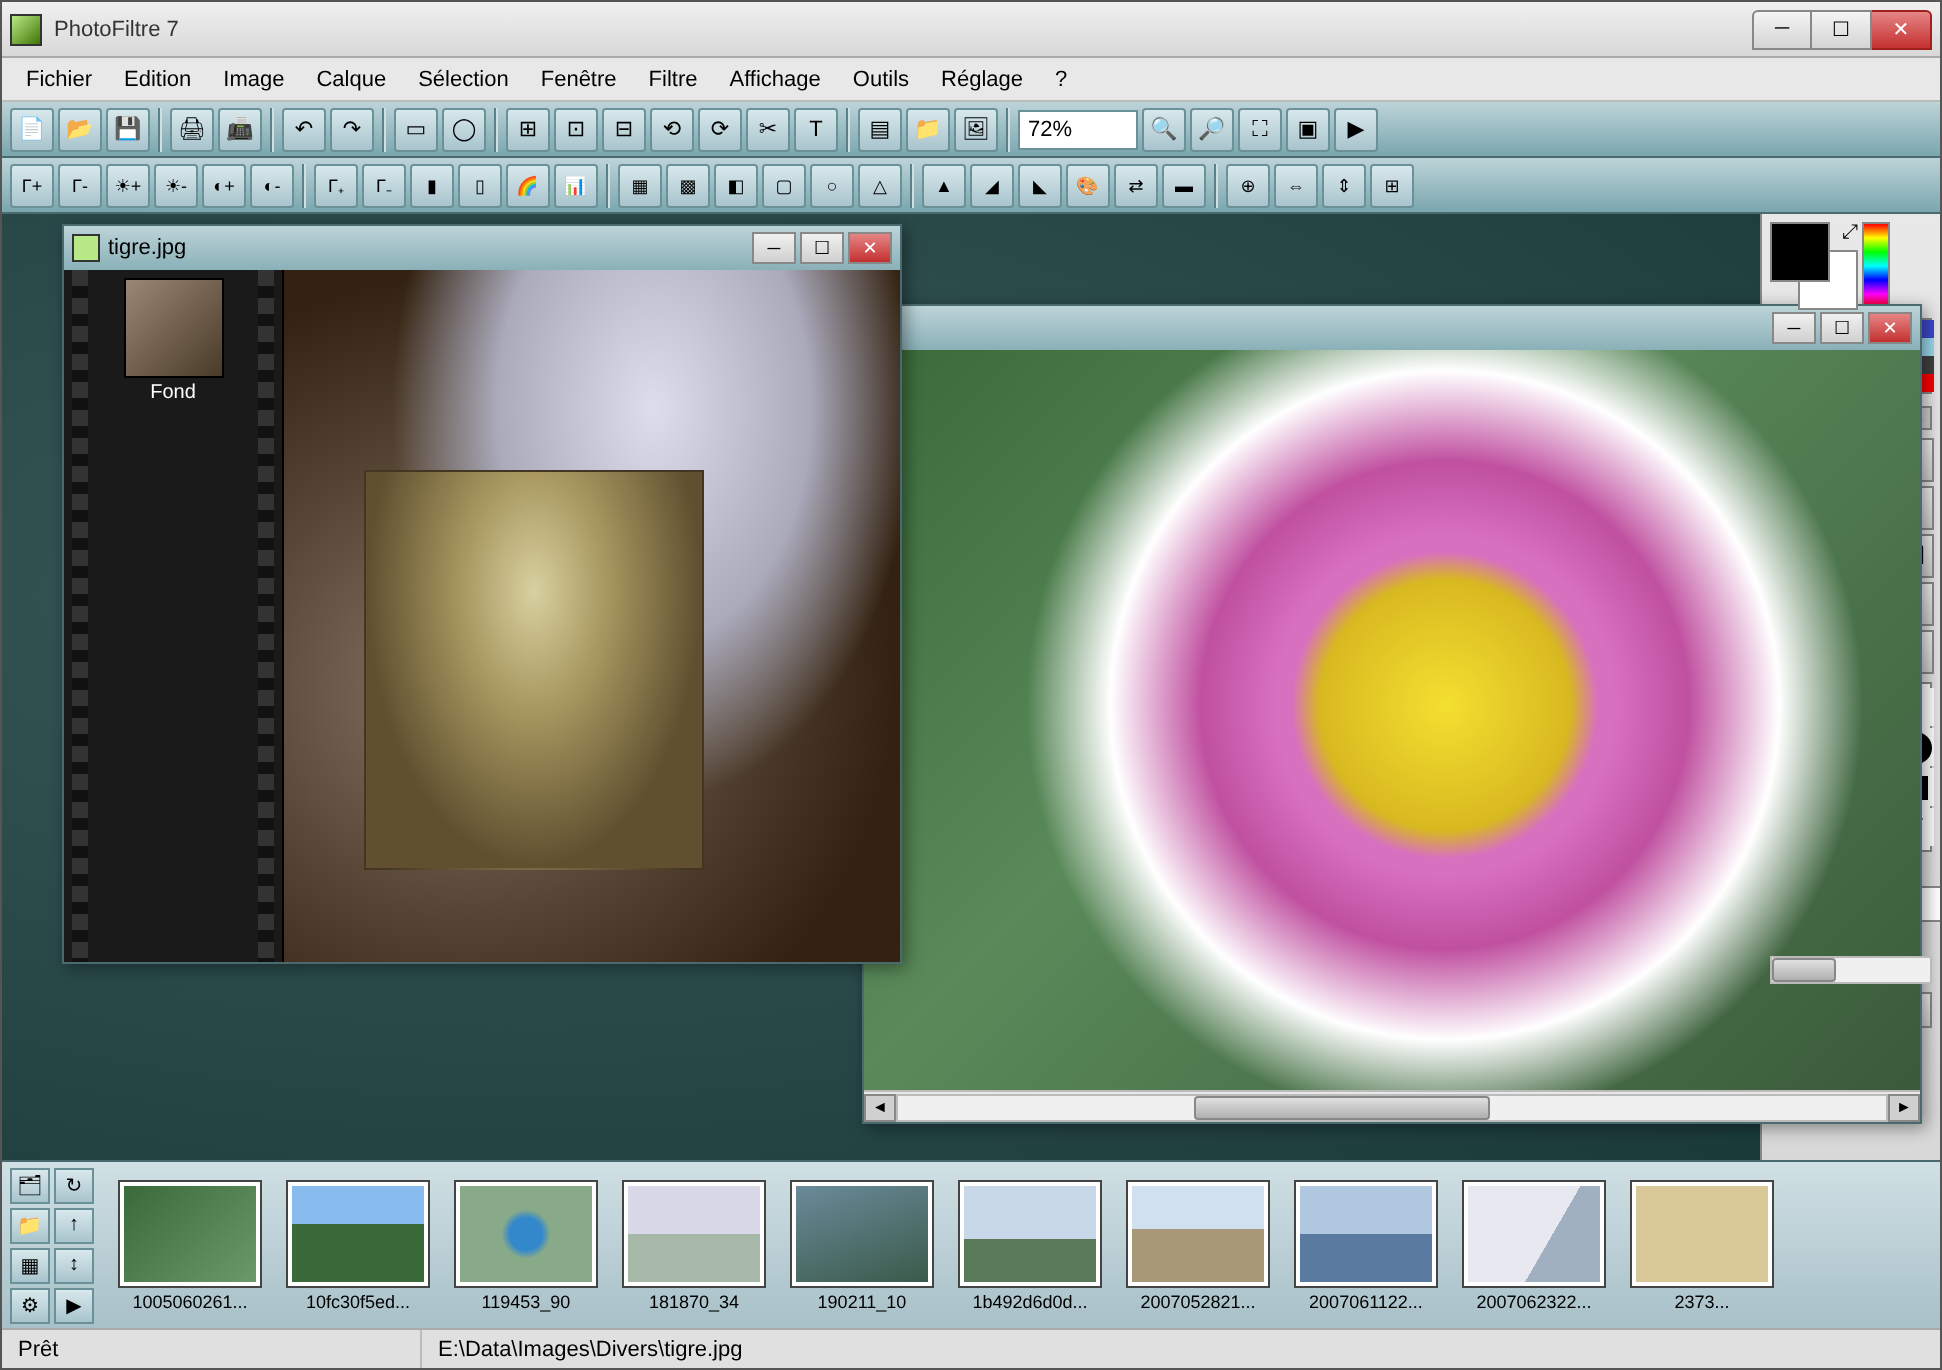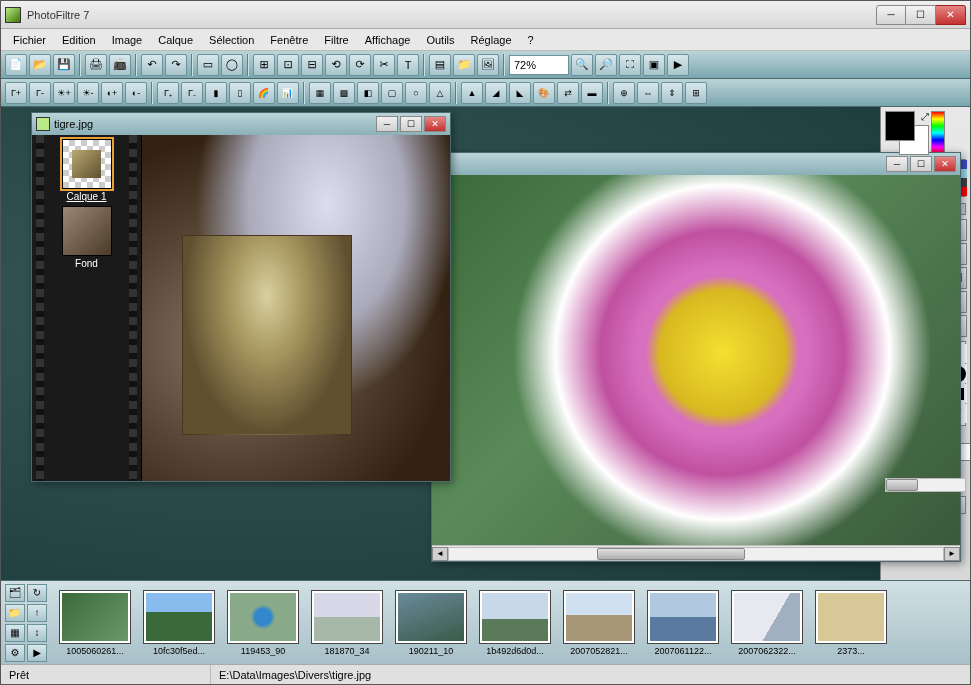--- a/index.html
+++ b/index.html
@@ -253,26 +253,20 @@
           <div class="child-icon"></div>
           <div class="child-title">tigre.jpg</div>
           <div class="child-controls">
             <div class="child-btn">─</div>
             <div class="child-btn">☐</div>
             <div class="child-btn close">✕</div>
           </div>
         </div>
         <div class="child-body">
           <div class="layer-panel">
-            <div class="layer-item">
-              <div class="layer-thumb checker selected">
-                <div style="width:60%;height:60%;margin:20%;background:linear-gradient(135deg,#b8a870,#605030);"></div>
-              </div>
-              <div class="layer-label selected">Calque 1</div>
-            </div>
             <div class="layer-item">
               <div class="layer-thumb">
                 <div style="width:100%;height:100%;background:linear-gradient(135deg,#9a8876,#4a3a28);"></div>
               </div>
               <div class="layer-label">Fond</div>
             </div>
           </div>
           <div class="image-view">
             <div class="tiger-bg"></div>
             <div class="tiger-overlay"></div>

